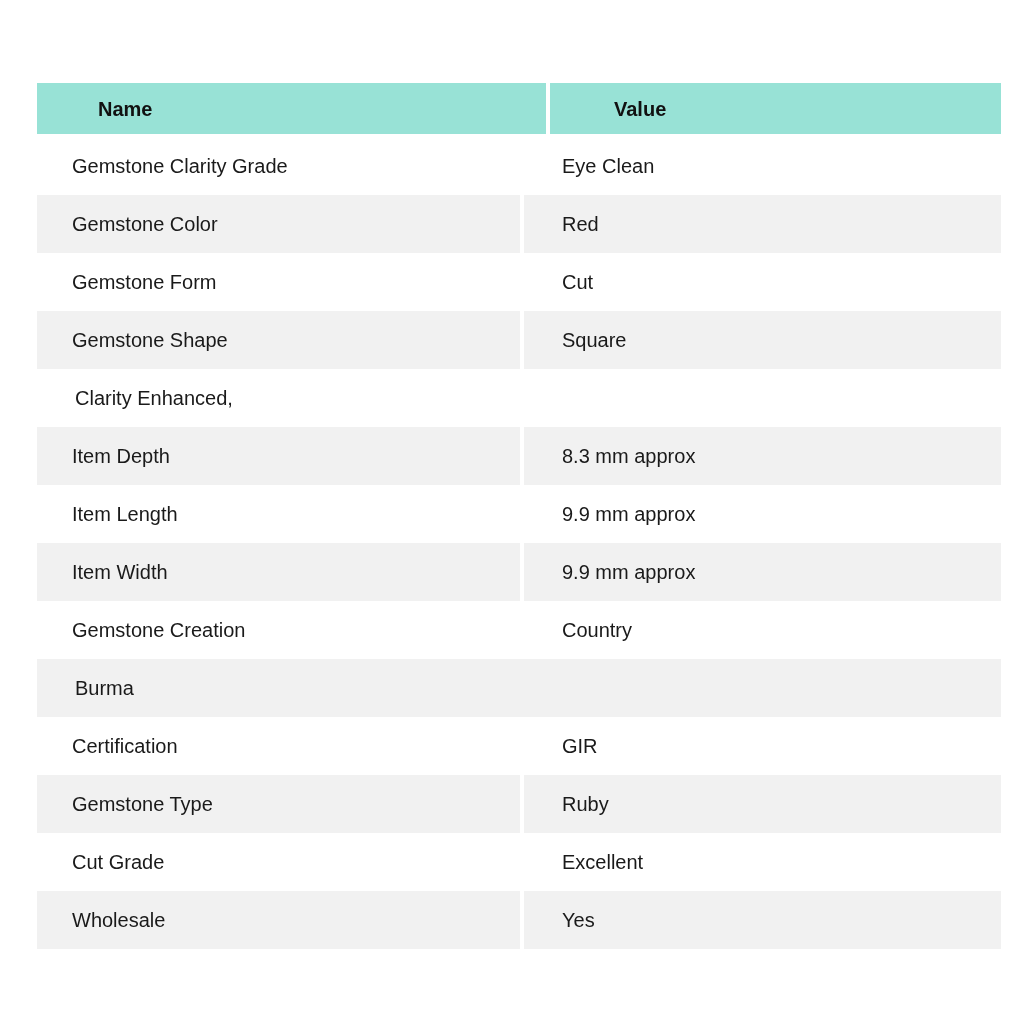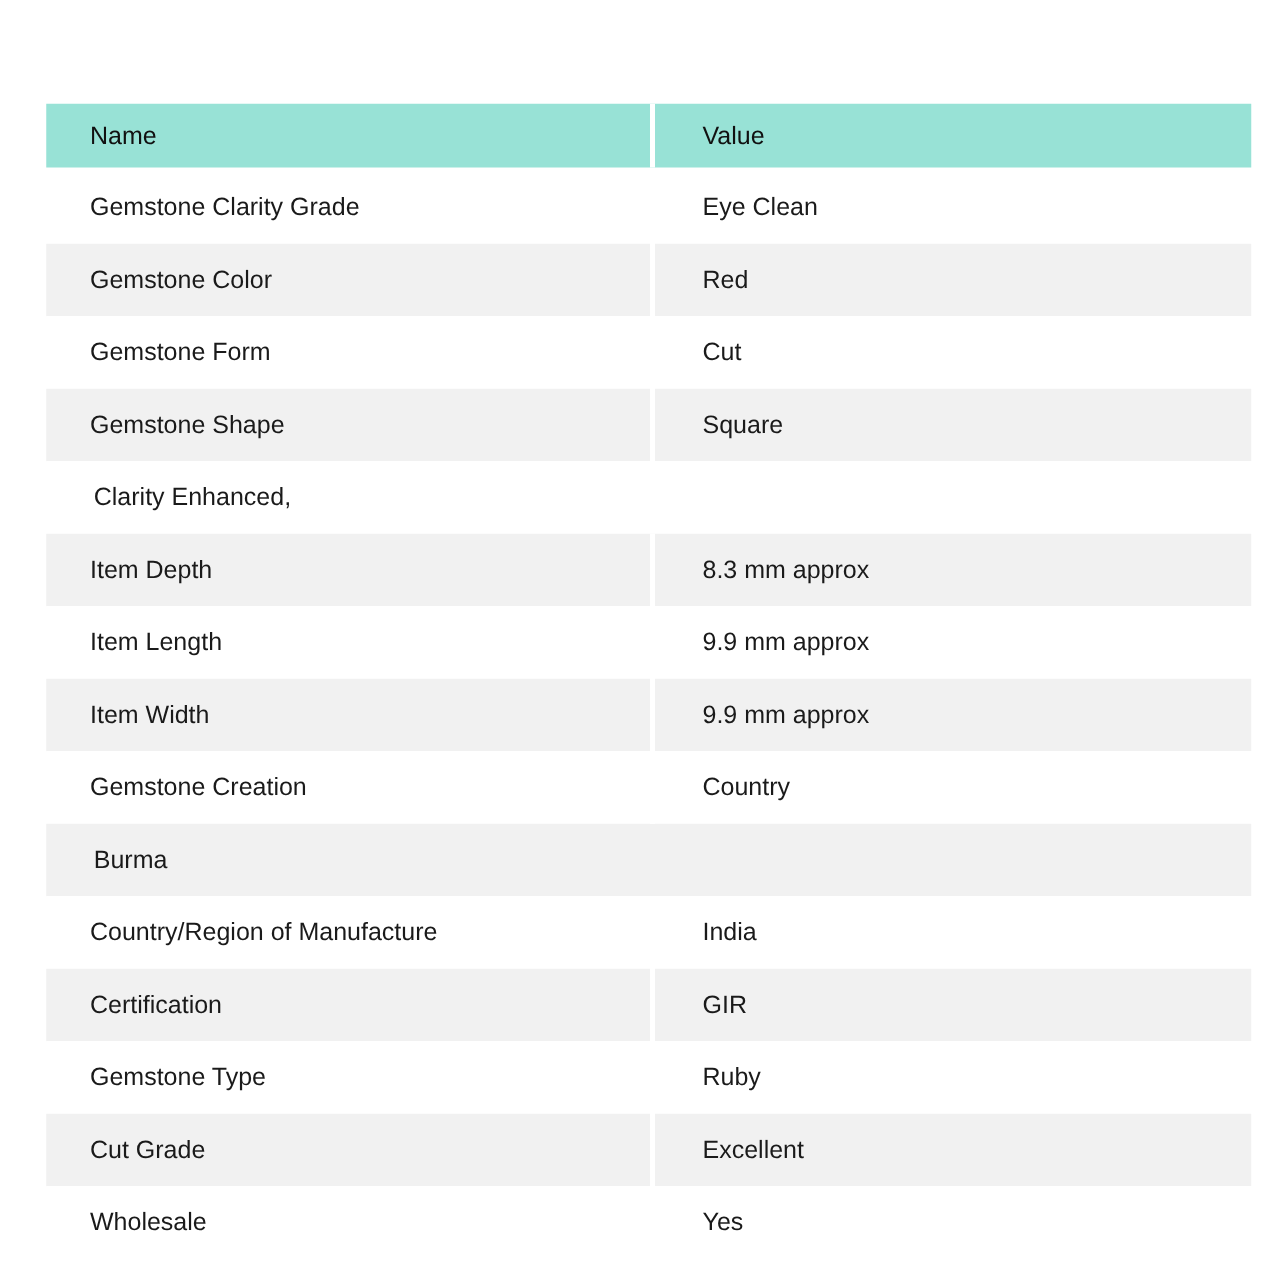--- a/index.html
+++ b/index.html
@@ -50,23 +50,24 @@
   .cell.name {
     width: 487px;
     padding-left: 35px;
     border-right: 4px solid #ffffff;
   }
   .cell.value {
     flex: 1;
     padding-left: 38px;
   }
   .row.header .cell {
-    font-weight: normal;
+    font-weight: bold;
     font-size: 20px;
     color: #111111;
+    margin-left: 26px;
   }
 </style>
 </head>
 <body>
 
 <div class="page">
   <div class="spec-table">
 
     <div class="row header">
       <div class="cell name">Name</div>
@@ -105,24 +106,20 @@
       <div class="cell value">9.9 mm approx</div>
     </div>
     <div class="row">
       <div class="cell name">Gemstone Creation</div>
       <div class="cell value">Country</div>
     </div>
     <div class="row">
       <div class="cell value">Burma</div>
     </div>
     <div class="row">
-      <div class="cell name">Country/Region of Manufacture</div>
-      <div class="cell value">India</div>
-    </div>
-    <div class="row">
       <div class="cell name">Certification</div>
       <div class="cell value">GIR</div>
     </div>
     <div class="row">
       <div class="cell name">Gemstone Type</div>
       <div class="cell value">Ruby</div>
     </div>
     <div class="row">
       <div class="cell name">Cut Grade</div>
       <div class="cell value">Excellent</div>

